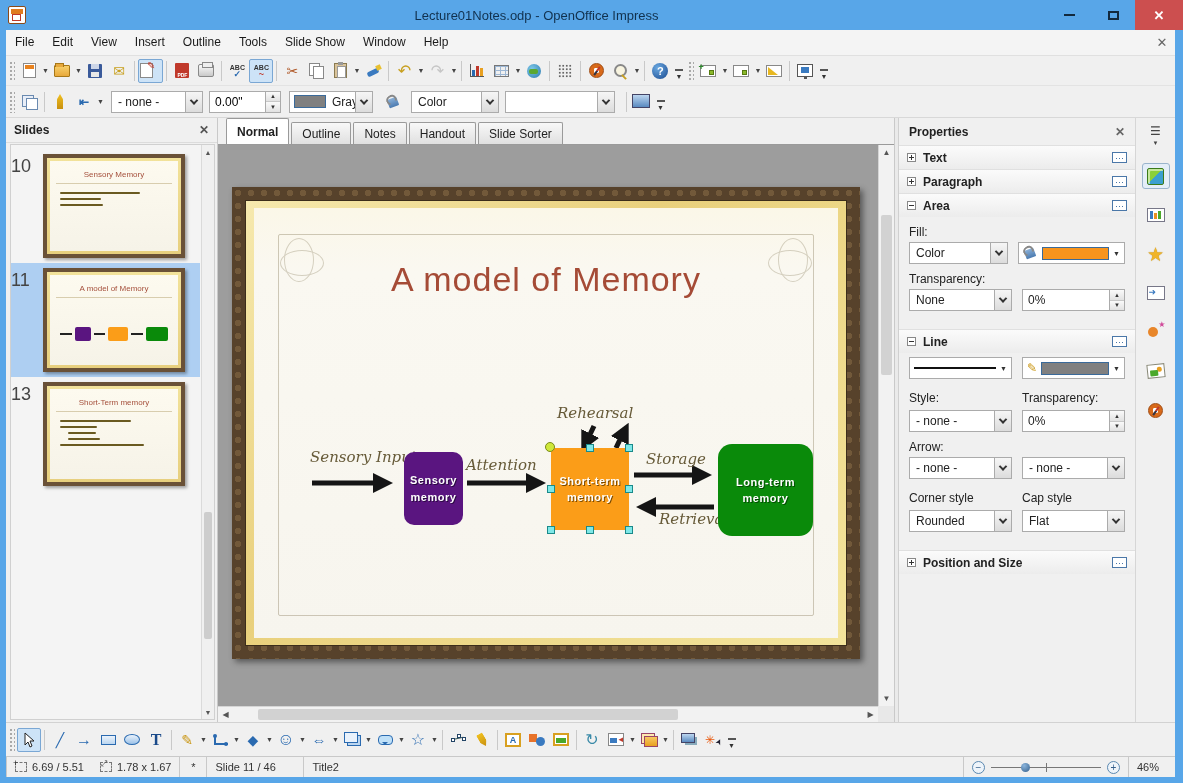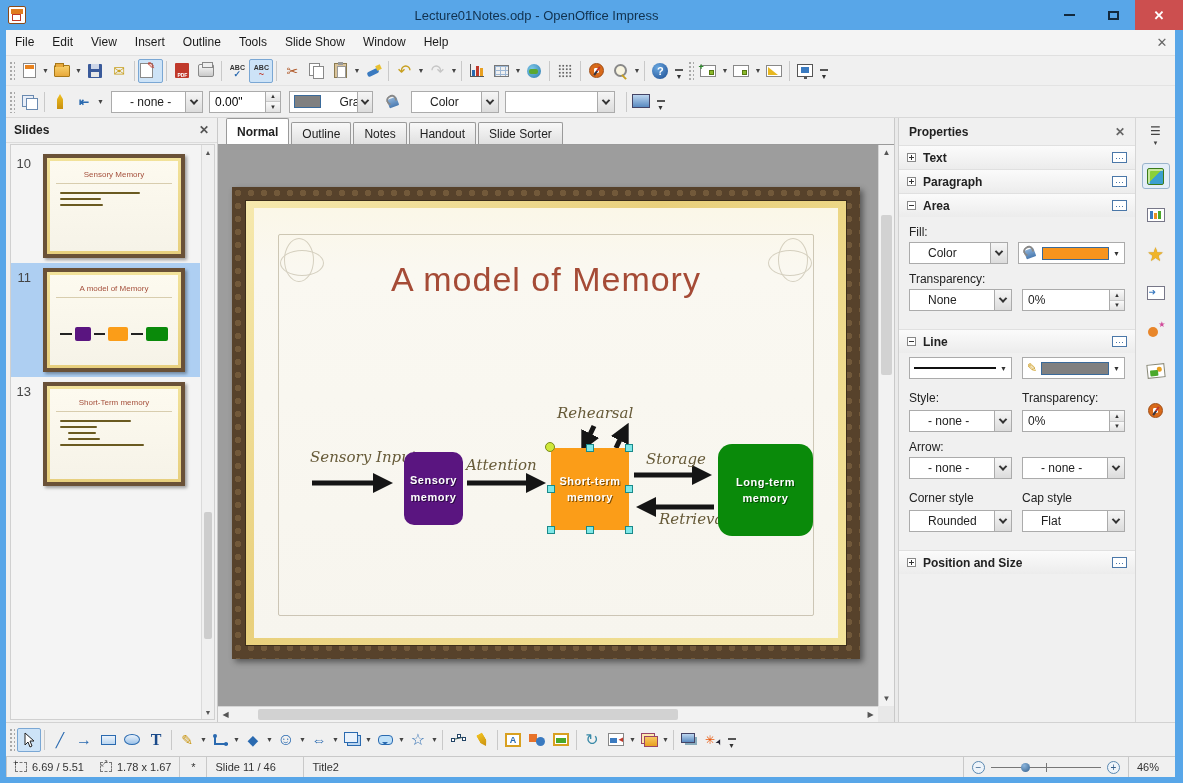--- a/index.html
+++ b/index.html
@@ -89,41 +89,41 @@
   .i-pen { width:6px; height:15px; background:linear-gradient(#f0c020,#c89010); clip-path:polygon(50% 0,100% 35%,100% 100%,0 100%,0 35%); }
   .i-arrstyle { font-size:12px; color:#2a6ab0; font-weight:bold; }
   .i-can { width:15px; height:14px; position:relative; }
   .i-can::before { content:""; position:absolute; left:2px; top:3px; width:10px; height:9px; background:linear-gradient(#8ab0d8,#4a7ab0); transform:rotate(-20deg); border-radius:1px; }
   .i-can::after { content:""; position:absolute; left:0; top:0; width:7px; height:6px; border:2px solid #888; border-radius:50%; border-bottom-color:transparent; transform:rotate(-35deg); }
   .i-shadow { width:16px; height:12px; background:#9ab4d0; position:relative; }
   .i-shadow::before { content:""; position:absolute; left:-2px; top:-2px; width:16px; height:12px; background:linear-gradient(#bcd6f0,#5a8ac0); border:1px solid #446; }
 
   
   .combo { height:22px; background:#fff; border:1px solid #ababab; display:flex; align-items:center; font-size:12px; color:#222; }
-  .combo .val { flex:1; padding:0 18px; white-space:nowrap; overflow:hidden; }
+  .combo .val { flex:1; padding:0 6px; white-space:nowrap; overflow:hidden; }
   .combo .cbtn { width:17px; height:100%; background:linear-gradient(#f6f6f6,#dcdcdc); border-left:1px solid #ababab; display:flex; align-items:center; justify-content:center; }
   .chev { width:6px; height:6px; border-right:2px solid #333; border-bottom:2px solid #333; transform:rotate(45deg) translate(-1px,-1px); }
   .spin { height:22px; background:#fff; border:1px solid #ababab; display:flex; font-size:12px; }
   .spin .val { flex:1; padding:0 5px; display:flex; align-items:center; }
   .spin .arrows { width:15px; border-left:1px solid #ababab; display:flex; flex-direction:column; }
   .spin .arrows div { flex:1; display:flex; align-items:center; justify-content:center; font-size:6px; color:#333; background:linear-gradient(#fafafa,#e2e2e2); }
   .spin .arrows div:first-child { border-bottom:1px solid #c8c8c8; }
   .swatch { height:13px; border:1px solid #3a6a9a; }
 
   
   .main { flex:1; display:flex; min-height:0; }
 
   
   .slides-panel { width:212px; background:#f0f0f0; border-right:1px solid #c9c9c9; display:flex; flex-direction:column; }
   .sp-head { height:25px; display:flex; align-items:center; padding:0 8px; font-size:12px; font-weight:bold; color:#222; border-bottom:1px solid #dcdcdc; }
   .sp-head .x { margin-left:auto; color:#555; font-size:12px; }
   .sp-body { flex:1; position:relative; overflow:hidden; background:#f4f4f4; border:1px solid #d0d0d0; margin:1px 2px 2px 4px; }
   .sp-list { position:absolute; left:0; top:4px; right:14px; }
   .s-item { display:flex; padding:5px 2px 5px 0; position:relative; }
-  .s-item .num { width:32px; text-align:right; padding:2px 12px 0 0; font-size:13px; color:#444; }
+  .s-item .num { width:32px; padding:2px 12px 0 0; font-size:18px; color:#444; }
   .s-item.sel { background:#aecff2; }
   .thumb { width:142px; height:104px; background:#6a5137; padding:4px; box-shadow:2px 2px 3px rgba(0,0,0,.35); }
   .thumb-gold { width:100%; height:100%; background:linear-gradient(#f2e29a,#e7cf7e); padding:3px; }
   .thumb-paper { width:100%; height:100%; background:linear-gradient(#fdfaef,#f6f3e8); position:relative; overflow:hidden; }
   .t-title { text-align:center; font-size:8px; color:#a5503c; margin-top:9px; }
   .t-rule { height:1px; background:#d8cdae; margin:4px 6px 0; }
   .t-bullets { margin:8px 10px 0; }
   .t-bullets i { display:block; height:2px; background:#6a5a20; margin-bottom:4px; border-radius:1px; }
   .t-diag { position:absolute; left:10px; top:52px; right:10px; display:flex; align-items:center; gap:3px; }
   .t-diag .tb-box { height:14px; border-radius:2px; }

